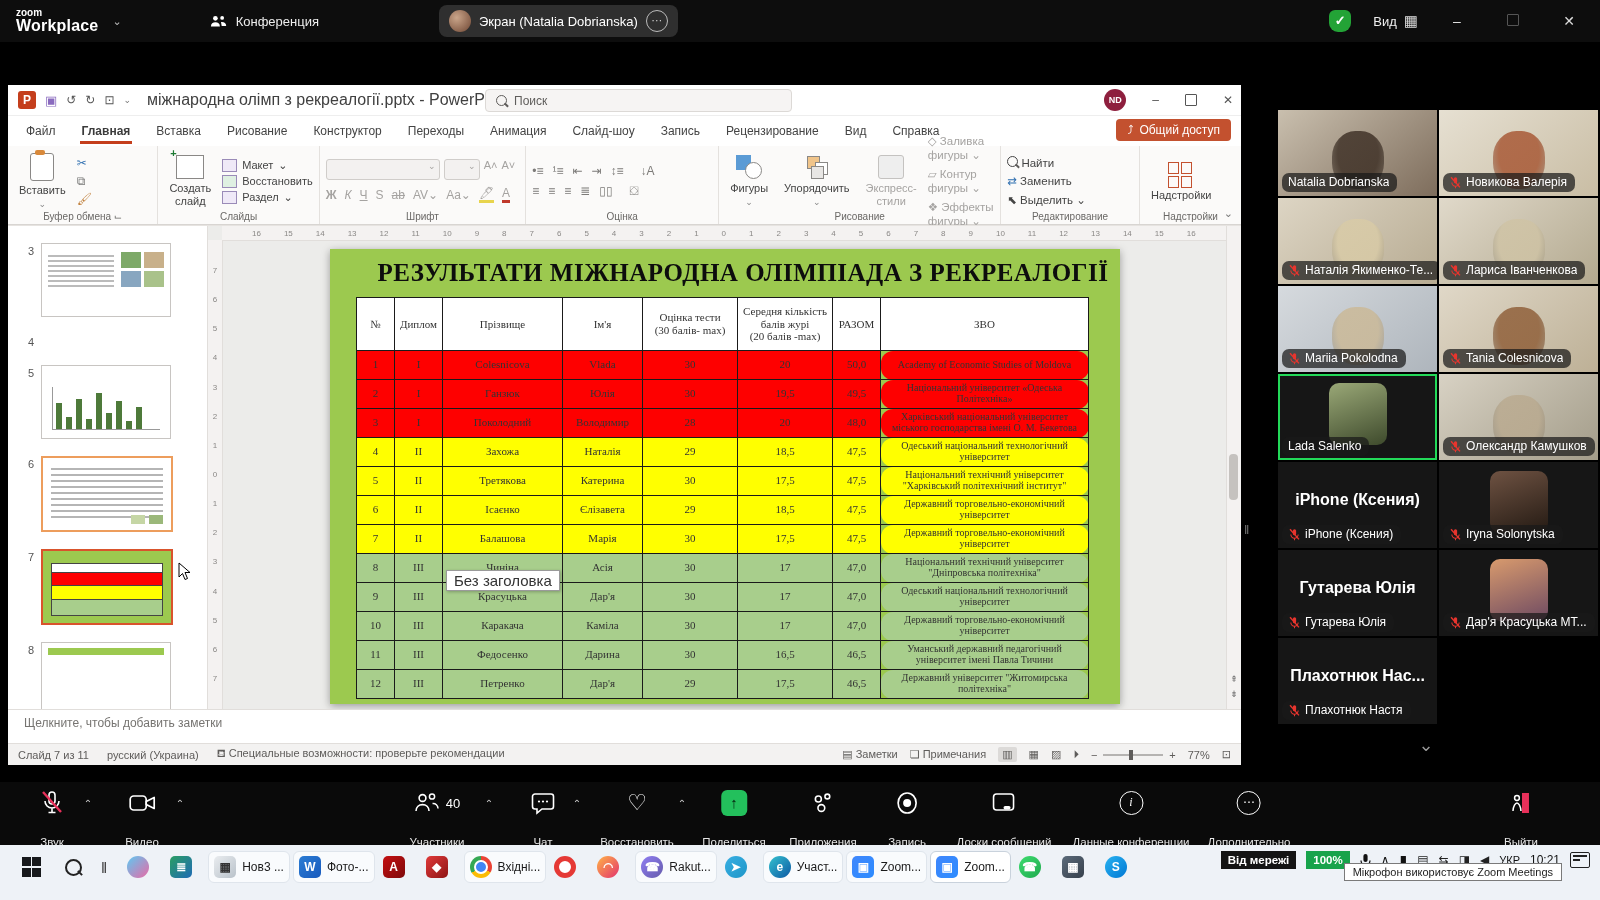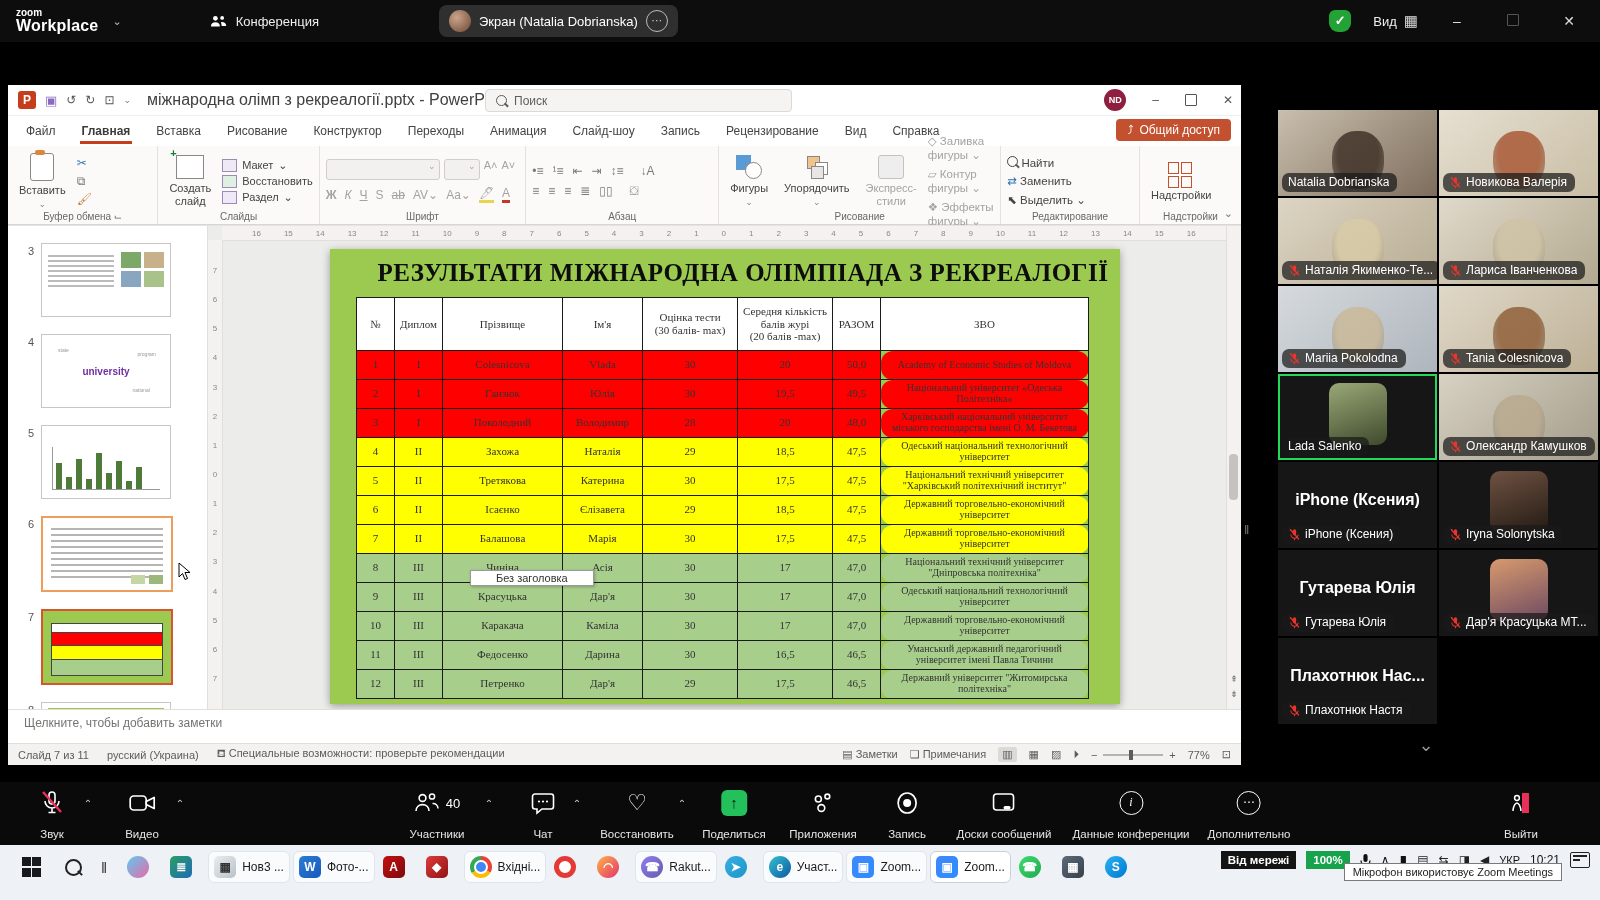--- a/index.html
+++ b/index.html
@@ -96,37 +96,37 @@
   .pthumb{position:absolute;left:2px;top:228px;width:9px;height:46px;background:#c5c2bf;border-radius:4px;}
   .parrows{position:absolute;left:0;bottom:8px;width:14px;text-align:center;color:#777;font-size:9px;line-height:1.6;}
   .notes{height:27px;border-top:1px solid #e1dedb;padding:6px 0 0 16px;color:#767471;font-size:12px;background:#fff;}
   .statusbar{height:21px;background:#f3f2f1;border-top:1px solid #e1dedb;display:flex;align-items:center;font-size:11px;color:#5e5c5a;gap:18px;padding:0 10px;}
   .statusbar .rt{margin-left:auto;display:flex;align-items:center;gap:12px;}
   .vwic{font-size:11px;color:#5e5c5a;}
   .vwic.on{background:#dcdad8;padding:1px 4px;border-radius:2px;}
   .zslider{display:flex;align-items:center;gap:6px;color:#5e5c5a;}
   .ztrack{width:60px;height:2px;background:#b5b3b1;position:relative;}
   .zknob{position:absolute;left:26px;top:-4px;width:4px;height:10px;background:#5e5c5a;}
-  .hover-tip{position:absolute;left:470px;top:528px;background:#fff;border:1px solid #9a9a9a;box-shadow:1px 1px 3px rgba(0,0,0,.25);font-size:11px;color:#333;padding:1px 25px;z-index:40;}
+  .hover-tip{position:absolute;left:446px;top:528px;background:#fff;border:1px solid #9a9a9a;box-shadow:1px 1px 3px rgba(0,0,0,.25);font-size:15px;color:#333;padding:1px 7px;z-index:40;}
   .cursor{position:absolute;left:178px;top:520px;z-index:41;}
   
   .panel{position:absolute;left:1252px;top:0;width:348px;height:740px;background:#000;}
   .tiles{position:absolute;left:26px;top:68px;width:322px;display:grid;grid-template-columns:159px 159px;grid-auto-rows:86px;gap:2px;}
   .tile{position:relative;background:#161616;overflow:hidden;}
   .tile.active{outline:2px solid #23D959;outline-offset:-2px;}
   .tile .photo{position:absolute;inset:0;}
   .tile .head{position:absolute;left:50%;top:58%;transform:translate(-50%,-50%);width:52px;height:58px;border-radius:45%;opacity:.8;}
   .tile .av{position:absolute;left:50%;top:46%;transform:translate(-50%,-50%);width:58px;height:62px;border-radius:10px;}
   .tile .ctext{position:absolute;left:0;right:0;top:34%;text-align:center;color:#fff;font-weight:700;font-size:16px;white-space:nowrap;overflow:hidden;}
   .nplate{position:absolute;left:4px;bottom:4px;max-width:148px;background:rgba(25,25,25,.72);border-radius:7px;padding:2px 8px 3px 6px;display:flex;align-items:center;gap:4px;color:#fff;font-size:12px;white-space:nowrap;overflow:hidden;text-overflow:ellipsis;}
   .panel-chev{position:absolute;left:50%;bottom:26px;transform:translateX(-50%);color:#9a9a9a;font-size:18px;}
   .divider-grip{position:absolute;left:-8px;top:480px;color:#777;font-size:13px;letter-spacing:1px;}
   
   .ztoolbar{position:absolute;left:0;top:782px;width:1600px;height:63px;background:#0a0a0a;color:#e8e8e8;}
-  .tbtn{position:absolute;top:8px;transform:translateX(-50%);display:flex;flex-direction:column;align-items:center;gap:12px;font-size:11.5px;color:#e6e6e6;white-space:nowrap;}
+  .tbtn{position:absolute;top:8px;transform:translateX(-50%);display:flex;flex-direction:column;align-items:center;gap:20px;font-size:11.5px;color:#e6e6e6;white-space:nowrap;}
   .tbtn .ic{height:26px;display:flex;align-items:center;gap:6px;}
   .chev{position:absolute;top:16px;color:#cfcfcf;font-size:10px;transform:translateX(-50%);}
   .badge40{font-size:13px;color:#fff;}
   .shareic{width:26px;height:26px;background:#23C05C;border-radius:6px;color:#05240f;font-weight:700;font-size:15px;text-align:center;line-height:26px;}
   .heart{font-size:22px;line-height:22px;color:#fff;}
   .circ-i{width:22px;height:22px;border:1.6px solid #fff;border-radius:50%;text-align:center;line-height:21px;font-size:12px;color:#fff;}
   
   .taskbar{position:absolute;left:0;top:845px;width:1600px;height:55px;background:#eef2f7;display:flex;align-items:flex-start;padding-top:6px;box-sizing:border-box;}
   .tb-inner{display:flex;align-items:center;gap:3px;margin-left:22px;}
   .winlogo{width:20px;height:20px;display:grid;grid-template-columns:9px 9px;gap:1px;margin-right:14px;}
@@ -298,21 +298,21 @@
             </div>
             <div class="parrow">
               <span>≡</span>
               <span>≡</span>
               <span>≡</span>
               <span>≣</span>
               <span>▯▯</span>
               <span style="margin-left:8px">⛋</span>
             </div>
           </div>
-          <span class="glabel"><span>Абзац</span></span>
+          <span class="glabel"><span>Оцінка</span></span>
         </div>
 
         <div class="rgroup" style="width:278px">
           <div class="bigbtn">
             <span class="shapeic">
                 <span class="sq"></span>
                 <span class="ci"></span>
               </span>
             <span>Фигуры</span>
             <span style="color:#888;font-size:9px">⌄</span>
@@ -380,26 +380,20 @@
                 <div style="position:absolute;right:5px;top:8px;width:44px;display:grid;grid-template-columns:20px 20px;gap:3px">
                   <i style="background:#7da968;height:16px"></i>
                   <i style="background:#c8b08a;height:16px"></i>
                   <i style="background:#88a6c0;height:16px"></i>
                   <i style="background:#a9c28a;height:16px"></i>
                 </div>
               </div>
             </div>
             <div class="thumbitem">
               <span class="tnum">4</span>
-              <div class="tbox">
-                <div style="position:absolute;inset:0;display:flex;align-items:center;justify-content:center;color:#7030a0;font-weight:700;font-size:10px">university</div>
-                <div style="position:absolute;left:16px;top:12px;font-size:5px;color:#999">state</div>
-                <div style="position:absolute;right:14px;top:16px;font-size:5px;color:#999">program</div>
-                <div style="position:absolute;right:20px;bottom:14px;font-size:5px;color:#999">national</div>
-              </div>
             </div>
             <div class="thumbitem">
               <span class="tnum">5</span>
               <div class="tbox">
                 <div style="position:absolute;left:10px;right:10px;bottom:8px;height:42px;display:flex;align-items:flex-end;gap:4px;border-left:1px solid #999;border-bottom:1px solid #999;padding-left:3px">
                   <i style="width:6px;height:26px;background:#4e7a3a"></i>
                   <i style="width:6px;height:12px;background:#4e7a3a"></i>
                   <i style="width:6px;height:30px;background:#4e7a3a"></i>
                   <i style="width:6px;height:10px;background:#4e7a3a"></i>
                   <i style="width:6px;height:36px;background:#4e7a3a"></i>

